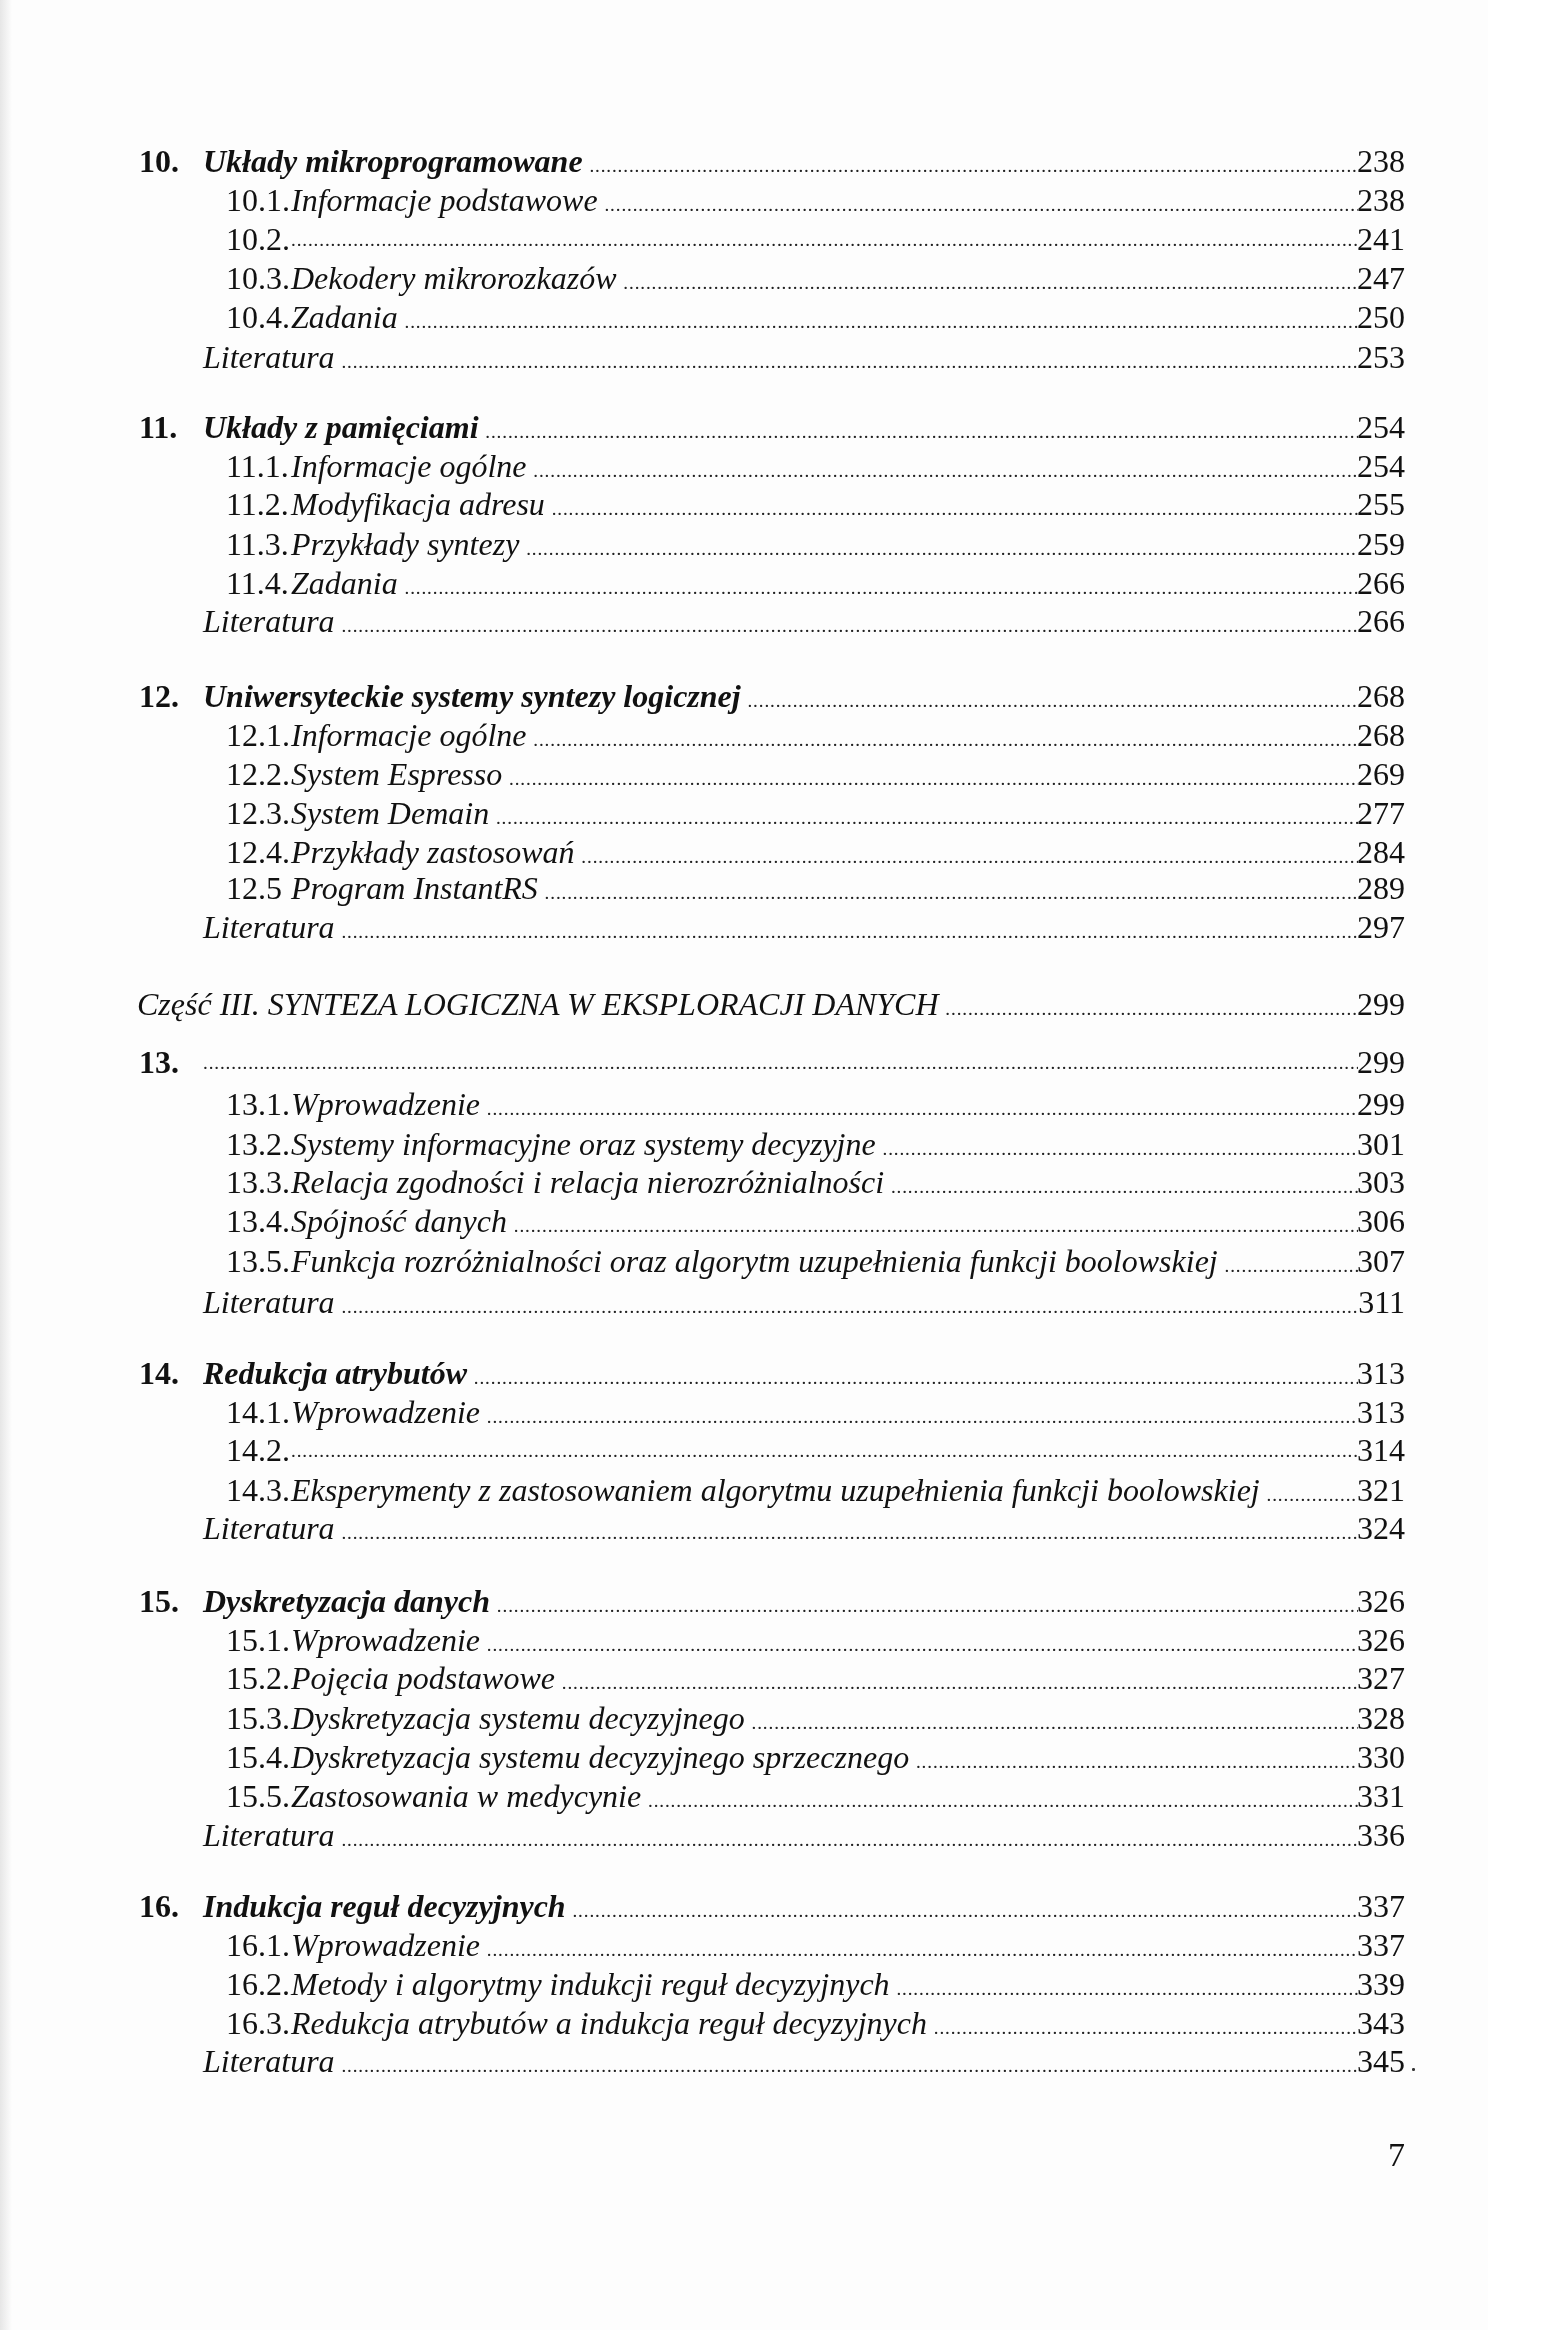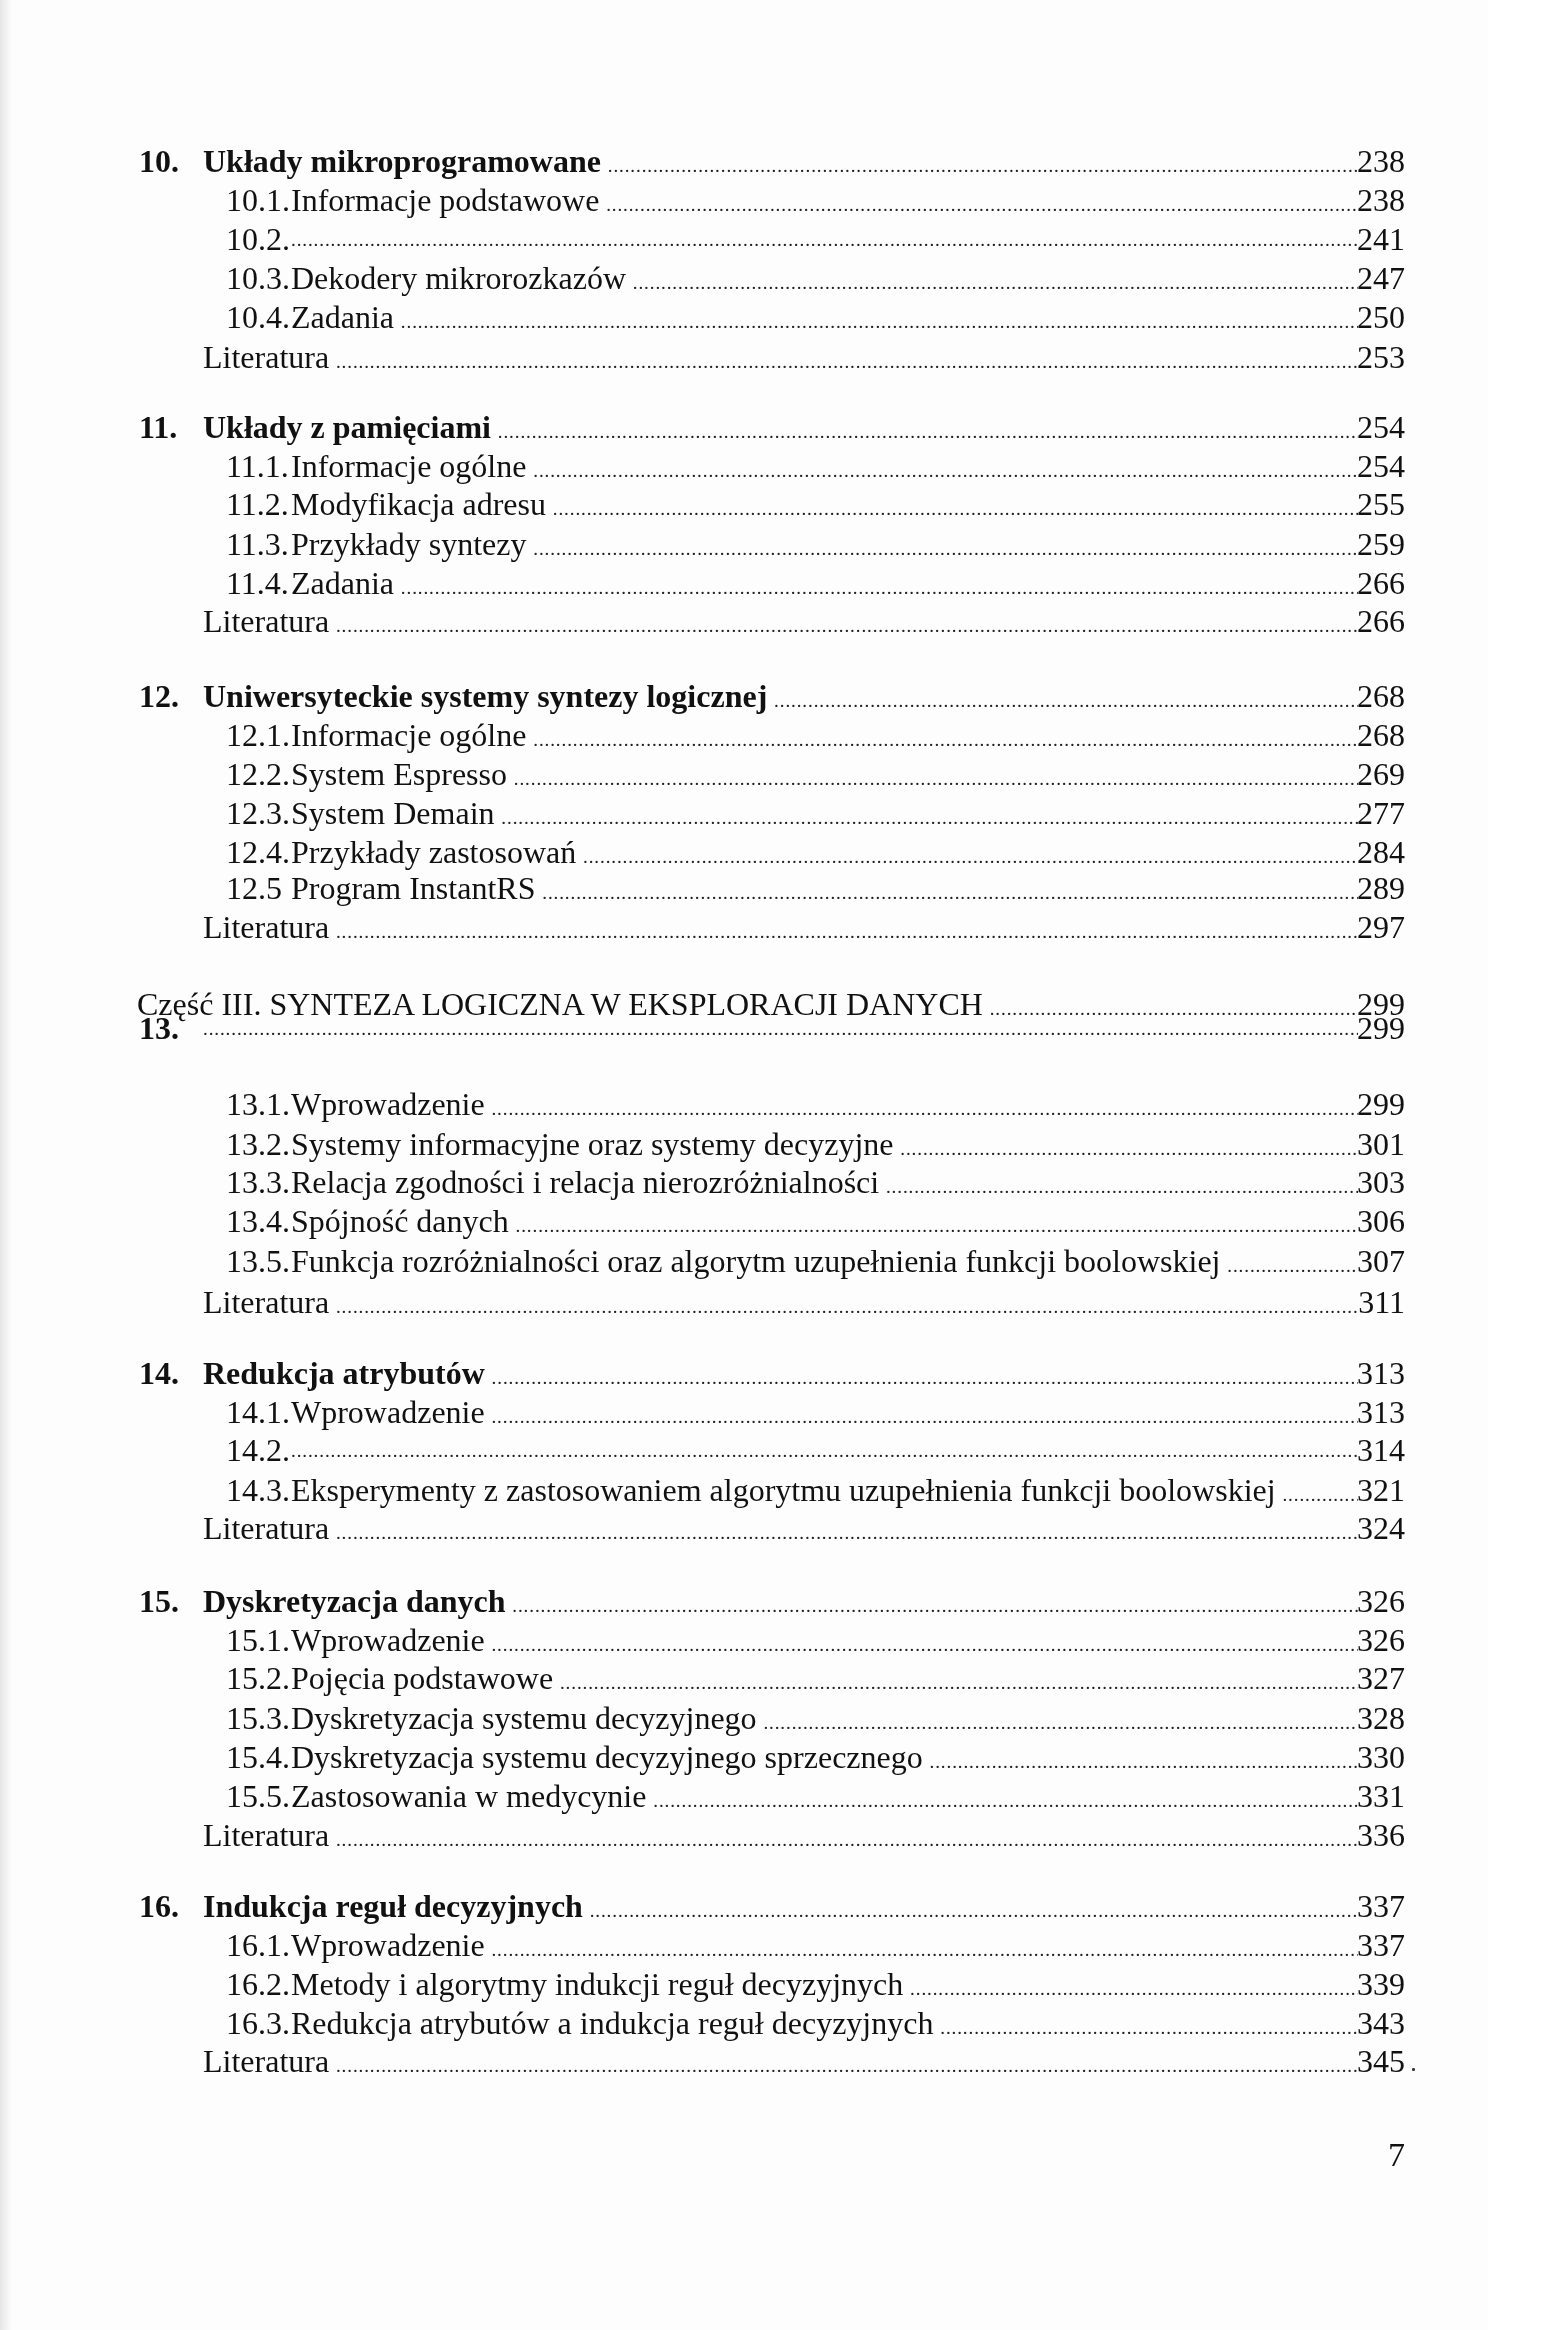--- a/index.html
+++ b/index.html
@@ -5,21 +5,21 @@
   html, body { margin: 0; padding: 0; background: #ffffff; }
   body { width: 1561px; height: 2330px; position: relative; overflow: hidden;
          font-family: "Liberation Serif", "DejaVu Serif", serif; color: #111; }
   .page { position: absolute; left: 0; top: 0; width: 1444px; height: 2330px; background: #fdfdfd; padding-left: 44px; }
   .scan-edge { position: absolute; left: 0; top: 0; width: 12px; height: 2330px;
                background: linear-gradient(to right, #e6e6e6, #fdfdfd); }
   .toc { position: absolute; left: 0; top: 0; width: 1561px; }
   .row { position: absolute; left: 0; width: 1561px; height: 39px; font-size: 32px; line-height: 39px; }
   .num { position: absolute; white-space: nowrap; }
   .leader { position: absolute; display: flex; align-items: baseline; white-space: nowrap; }
-  .title { flex: 0 0 auto; white-space: nowrap; padding-right: 6.8px; }
+  .title { flex: 0 0 auto; white-space: nowrap; padding-right: 6.8px; font-style: italic; }
   .dots { flex: 1 1 auto; overflow: hidden; white-space: nowrap; letter-spacing: 0.9px; font-size: 19px; color: #222; }
   .page-ref { position: absolute; right: 156px; white-space: nowrap; text-align: left; }
   .row.chapter .num, .row.chapter .title { font-weight: bold; }
   .row.chapter .num { left: 139px; }
   .row.chapter .leader { left: 203px; right: 203px; }
   .row.sub .num { left: 203px; margin-left: 23px; }
   .row.sub .leader { left: 291px; right: 203px; }
   .row.lit .leader { left: 203px; right: 203px; }
   .row.part .leader { left: 137px; right: 203px; }
   .page-number { position: absolute; left: 1388px; top: 2133px; font-size: 34px; line-height: 43px; }
@@ -185,21 +185,21 @@
     </div>
 
     <div class="row part" style="top:985px">
       <div class="leader">
           <span class="title">Część III. SYNTEZA LOGICZNA W EKSPLORACJI DANYCH</span>
           <span class="dots">......................................................................................................................................................................................................................................................................................................</span>
         </div>
       <span class="page-ref">299</span>
     </div>
 
-    <div class="row chapter" style="top:1009px">
+    <div class="row chapter" style="top:1043px">
       <span class="num">13.</span>
       <div class="leader">
           <span class="dots">......................................................................................................................................................................................................................................................................................................</span>
         </div>
       <span class="page-ref">299</span>
     </div>
     <div class="row sub" style="top:1085px">
       <span class="num">13.1.</span>
       <div class="leader">
           <span class="title">Wprowadzenie</span>

